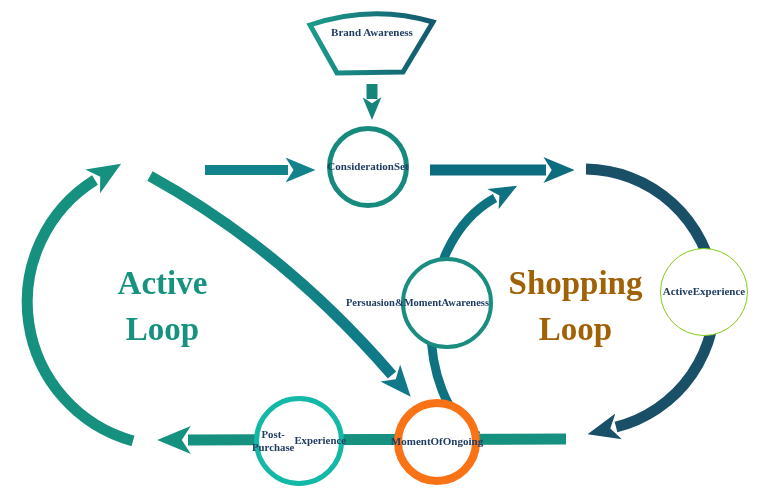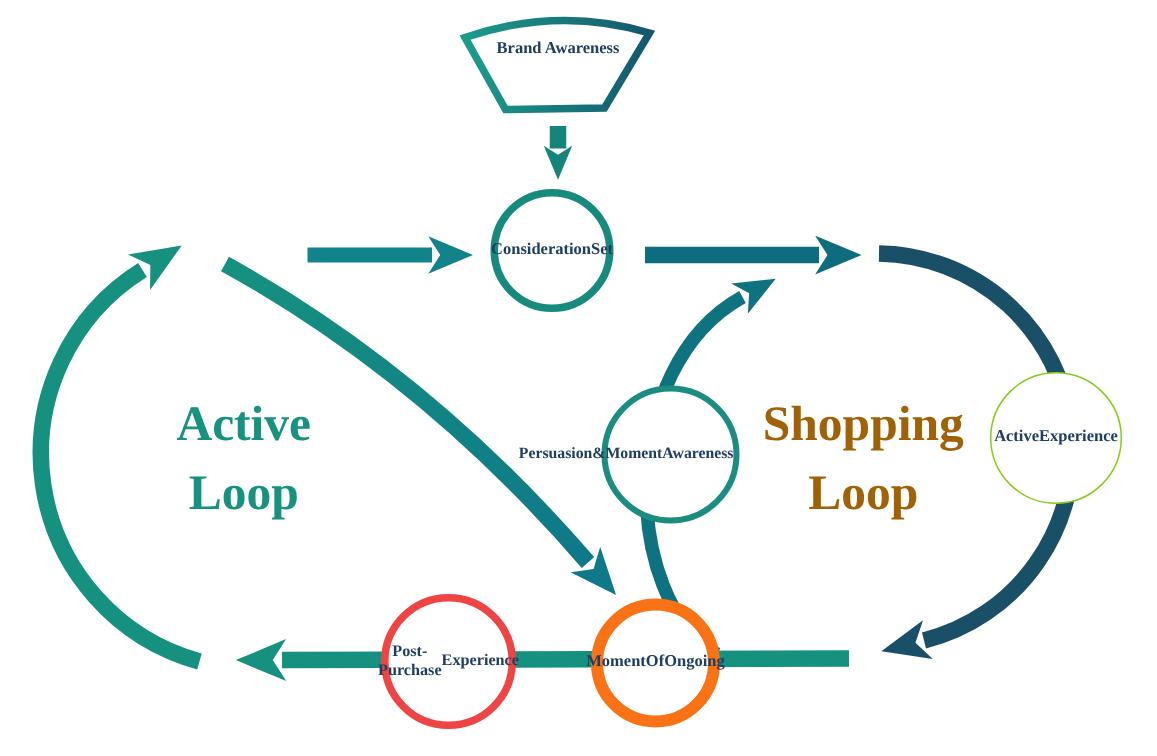--- a/index.html
+++ b/index.html
@@ -13,21 +13,21 @@
     position:absolute; border-radius:50%; background:#ffffff;
     display:flex; flex-direction:row; align-items:center; justify-content:center;
     text-align:center; color:#1f3c61; font-weight:700; font-size:11px; line-height:1.22;
     box-sizing:border-box;
   }
   .node .ln { display:block; }
   .node-consideration { left:327px; top:126px; width:82px; height:82px; border:5px solid #178a7e; }
   .node-persuasion    { left:401px; top:257px; width:92px; height:92px; border:4px solid #1a8c80; font-size:10.5px;justify-content:flex-end; }
   .node-active        { left:660px; top:248px; width:88px; height:88px; border:1px solid #84cc16; }
   .node-moment        { left:394px; top:399px; width:86px; height:86px; border:8px solid #f97316; }
-  .node-post          { left:254px; top:396px; width:90px; height:90px; border:5px solid #ef4444; font-size:10.8px; }
+  .node-post          { left:254px; top:396px; width:90px; height:90px; border:5px solid #14b8a6; font-size:10.8px; }
 
   .funnel-label {
     position:absolute; left:320px; top:26px; width:104px; text-align:center;
     color:#1f3c61; font-weight:700; font-size:11px; line-height:1.25;
   }
   .loop-title { position:absolute; text-align:center; font-weight:800; font-size:33px; line-height:1.4; letter-spacing:0; }
   .loop-title .ln { display:block; }
   .loyalty-title  { left:60px;  top:260px; width:205px; color:#17927f; }
   .shopping-title { left:473px; top:260px; width:205px; color:#a16207; }
 </style>

